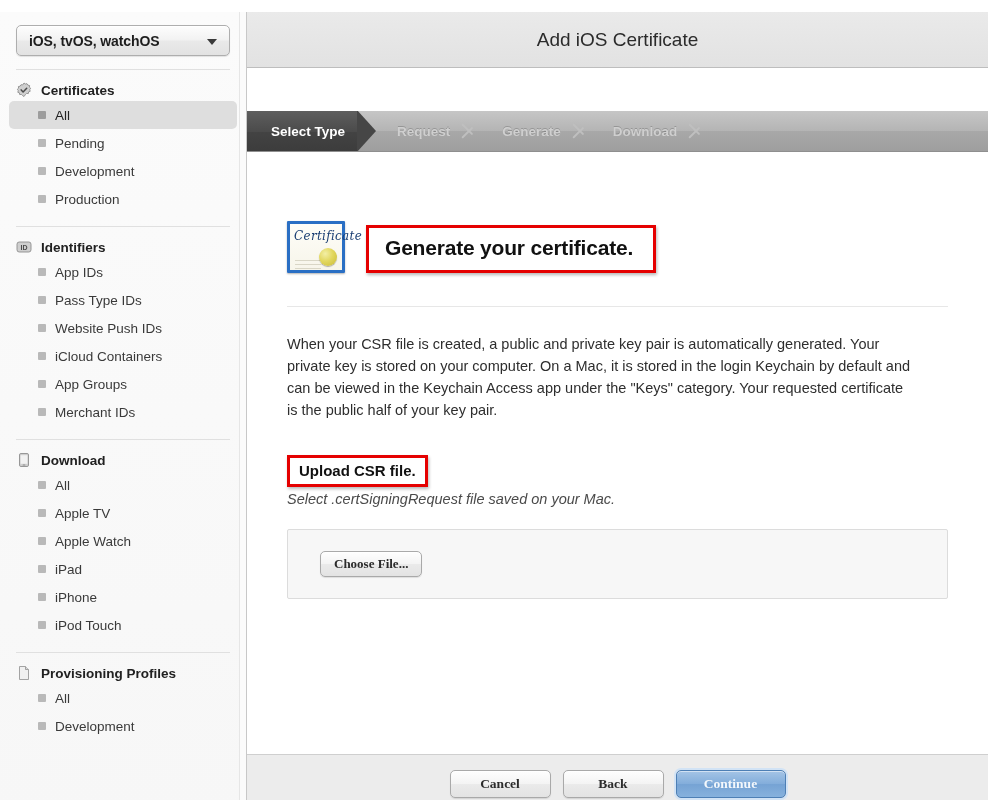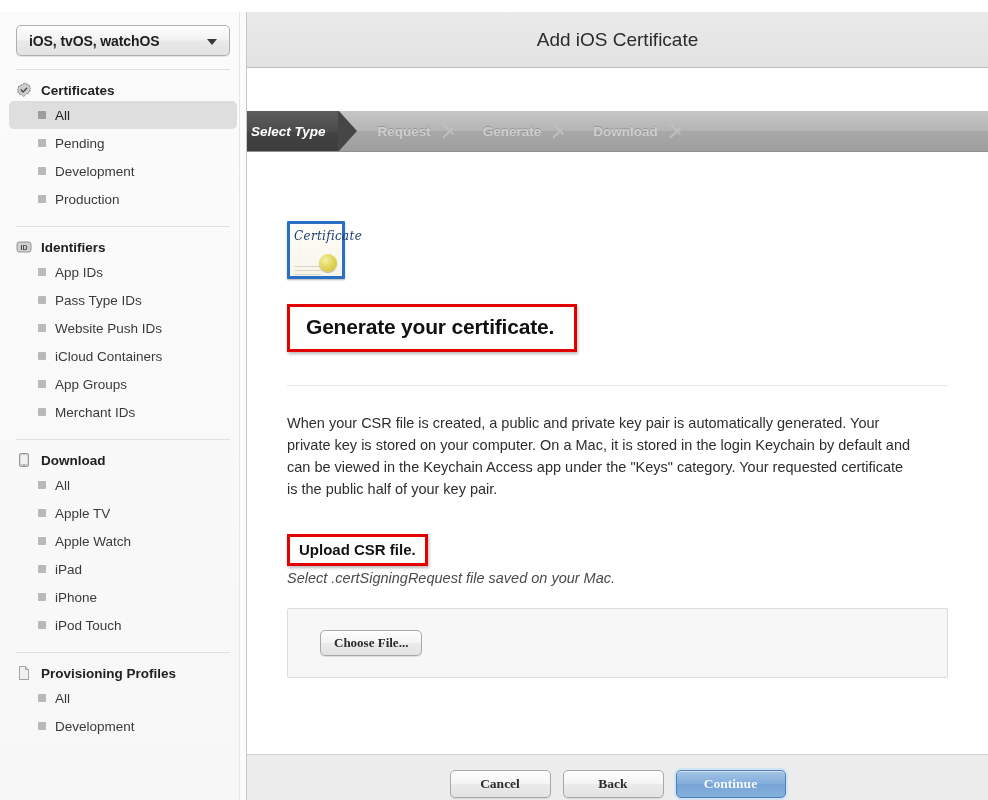--- a/index.html
+++ b/index.html
@@ -152,21 +152,21 @@
     padding-right: 30px;
     cursor: default;
   }
   .step-label {
     font-size: 13.5px;
     font-weight: bold;
     position: relative;
     z-index: 3;
     white-space: nowrap;
   }
-  .step.active { padding-left: 4px; font-style: italic; }
+  .step.active { padding-left: 24px; }
   .step.active .step-label { color: #ffffff; }
   .step.done .step-label,
   .step.todo .step-label { color: #cfcfcf; text-shadow: 0 -1px 0 rgba(0,0,0,0.18); }
 
   
   .step.active::before {
     content: "";
     position: absolute;
     left: 0; top: 0; bottom: 0; right: 18px;
     background: linear-gradient(to bottom, #5e5e5e 0%, #4b4b4b 50%, #434343 51%, #3c3c3c 100%);
@@ -207,21 +207,20 @@
     position: relative;
     padding: 0 40px;
     overflow: hidden;
   }
 
   .hero-row {
     display: flex;
     align-items: flex-start;
     padding-top: 26px;
     gap: 21px;
-    flex-direction: column;
   }
   
   .cert-icon {
     width: 58px; height: 52px;
     flex: 0 0 58px;
     border: 3px solid #2a6fc4;
     background: linear-gradient(to bottom, #fefdf8 0%, #f7f5ea 100%);
     position: relative;
     border-radius: 1px;
     box-shadow: 0 1px 2px rgba(0,0,0,0.3);

